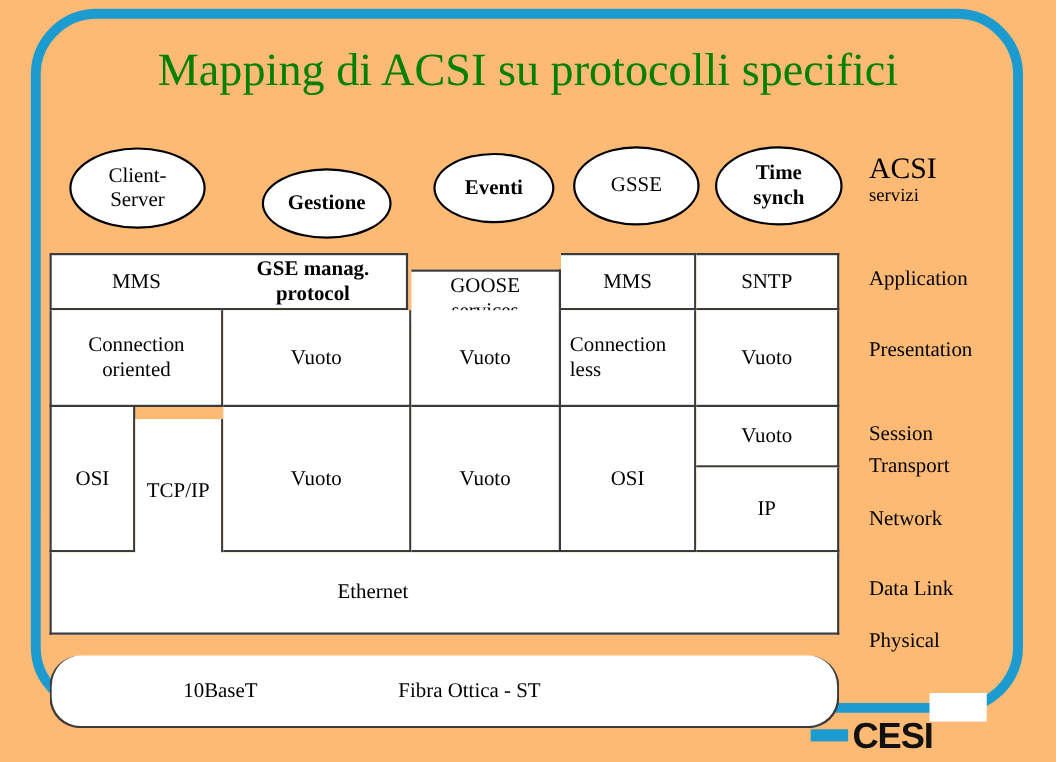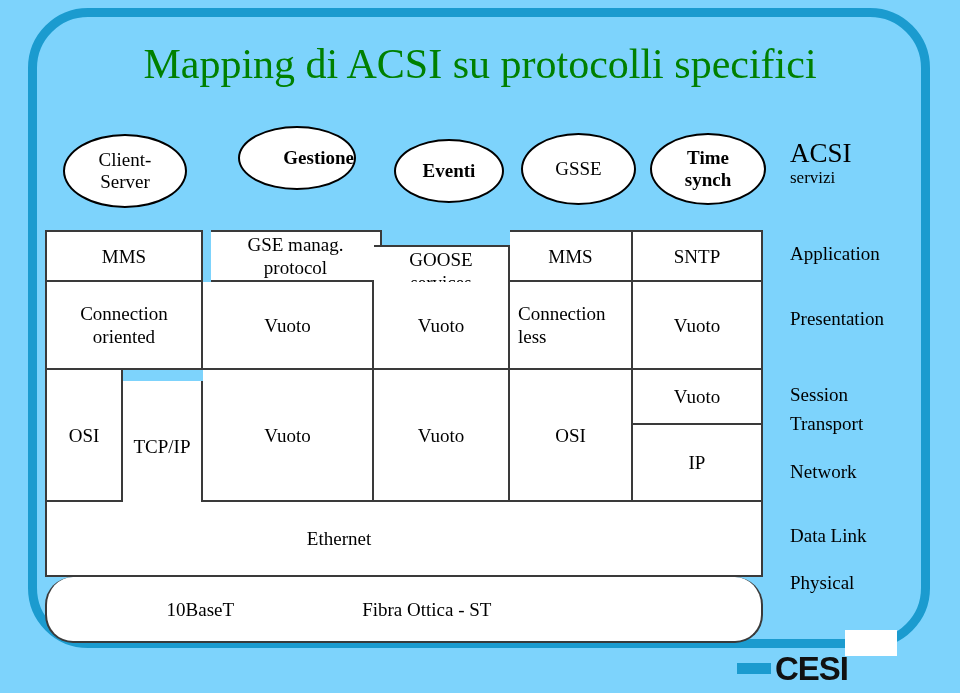--- a/index.html
+++ b/index.html
@@ -4,21 +4,21 @@
 <style>
   html, body {
     margin: 0;
     padding: 0;
     background: #ffffff;
   }
   #slide {
     position: relative;
     width: 960px;
     height: 693px;
-    background: #7dd3fc;
+    background: #fdba74;
     font-family: "Liberation Serif", "DejaVu Serif", serif;
     overflow: hidden;
   }
 
   
   #frame {
     position: absolute;
     left: 28px;
     top: 8px;
     width: 902px;
@@ -147,21 +147,21 @@
 
   <div id="frame"></div>
   <div id="frame-notch"></div>
 
   <div id="title">Mapping di ACSI su protocolli specifici</div>
 
   <div class="ellipse" style="left:63px; top:134px; width:124px; height:74px;">
     <span>Client-<br>Server</span>
   </div>
 
-  <div class="ellipse bold" style="left:238px; top:126px; width:118px; height:64px;justify-content:flex-end;">
+  <div class="ellipse bold" style="left:238px; top:153px; width:118px; height:64px;">
     <span>Gestione</span>
   </div>
 
   <div class="ellipse" style="left:521px; top:133px; width:115px; height:72px;">
     <span>GSSE</span>
   </div>
 
   <div class="ellipse bold" style="left:394px; top:139px; width:110px; height:64px;">
     <span>Eventi</span>
   </div>
@@ -181,21 +181,21 @@
   <div class="layer-label" style="top:413px;">Transport</div>
   <div class="layer-label" style="top:461px;">Network</div>
   <div class="layer-label" style="top:525px;">Data Link</div>
   <div class="layer-label" style="top:572px;">Physical</div>
 
   <div id="table">
 
     <div class="cell left-edge top-edge" style="left:0px; top:0px; width:158px; height:52px;">
       <span class="txt">MMS</span>
     </div>
-    <div class="cell top-edge" style="left:166px; top:0px; width:171px; height:52px;">
+    <div class="cell top-edge" style="left:155px; top:0px; width:171px; height:52px;font-weight:bold;">
       <span class="txt">GSE manag.<br>protocol</span>
     </div>
     <div class="cell top-edge" style="left:329px; top:15px; width:136px; height:52px;">
       <span class="txt">GOOSE<br>services</span>
     </div>
     <div class="cell top-edge" style="left:465px; top:0px; width:123px; height:52px;">
       <span class="txt">MMS</span>
     </div>
     <div class="cell top-edge" style="left:588px; top:0px; width:130px; height:52px;">
       <span class="txt">SNTP</span>
@@ -236,21 +236,21 @@
       <span class="txt">Vuoto</span>
     </div>
     <div class="cell" style="left:588px; top:195px; width:130px; height:77px;">
       <span class="txt">IP</span>
     </div>
 
     <div class="cell left-edge" style="left:0px; top:272px; width:718px; height:75px;text-align:right;">
       <span class="txt" style="position:relative; left:-65px;">Ethernet</span>
     </div>
 
-    <div class="cell left-edge" style="left:0px; top:347px; width:718px; height:66px;border-radius:28px;">
+    <div class="cell left-edge" style="left:0px; top:366px; width:718px; height:66px;border-radius:28px;">
       <span class="txt" style="position:relative; left:-135px;">10BaseT</span>
       <span class="txt" style="position:relative; left:-15px;">Fibra Ottica - ST</span>
     </div>
 
   </div>
 
   <div id="cesi-logo">
     <div id="cesi-dash"></div>
     <div id="cesi-word">CESI</div>
   </div>

